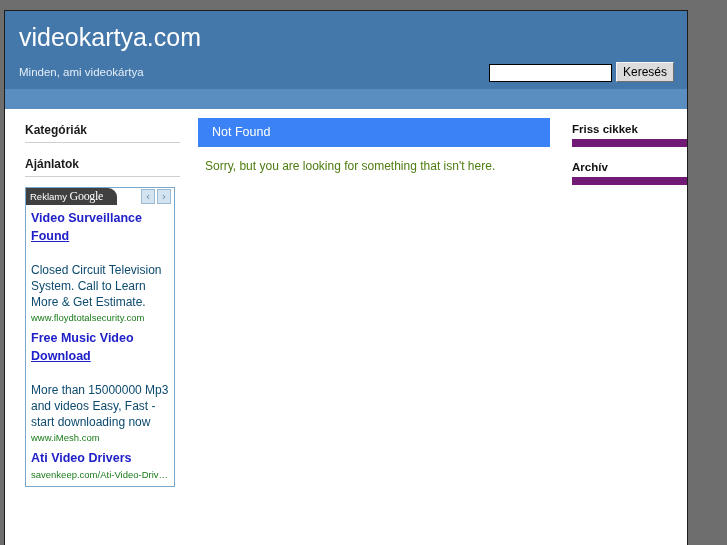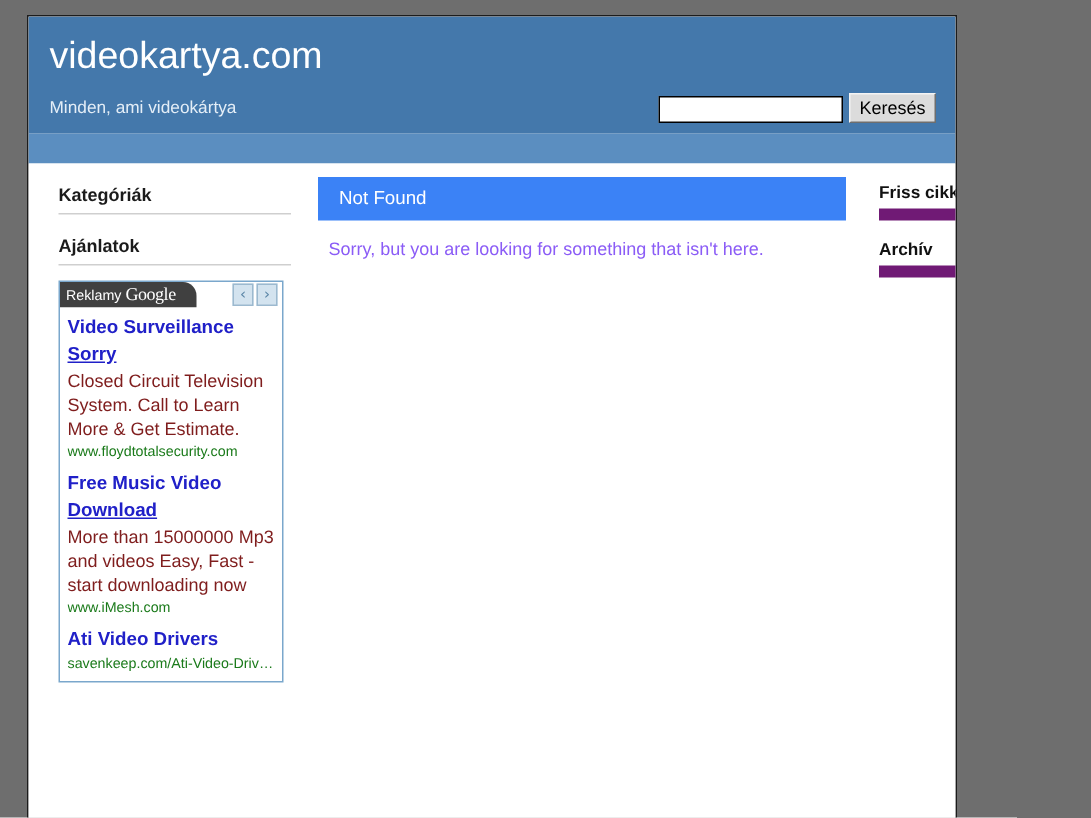--- a/index.html
+++ b/index.html
@@ -12,23 +12,23 @@
 
   body {
     background: #6e6e6e;
     font-family: "Liberation Sans", sans-serif;
     font-size: 12px;
     color: #333;
   }
 
   #page {
     position: absolute;
-    left: 18px;
+    left: 4px;
     top: 10px;
-    width: 620px;
+    width: 684px;
     height: 535px;
     background: #ffffff;
     border: 1px solid #1c1c1c;
     border-bottom: none;
     overflow: hidden;
   }
 
   
   #header {
     background: #4478ab;
@@ -213,23 +213,23 @@
     font-size: 12.5px;
     font-weight: bold;
     color: #2020c8;
     line-height: 18px;
     text-decoration: none;
     cursor: pointer;
   }
   .ad-title .u { text-decoration: underline; }
   .ad-desc {
     font-size: 12px;
-    color: #7f1d1d;
+    color: #0c4a6e;
     line-height: 16px;
-    margin-top: 1px;
+    margin-top: 17px;
   }
   .ad-url {
     font-size: 9.5px;
     color: #1a7a1a;
     margin-top: 2px;
     white-space: nowrap;
     overflow: hidden;
     cursor: pointer;
   }
 
@@ -245,21 +245,21 @@
     background: #3b82f6;
     color: #ffffff;
     font-size: 12.5px;
     font-weight: normal;
     padding: 7px 0 8px 14px;
     margin-top: 9px;
   }
 
   #post-body {
     font-size: 12px;
-    color: #8b5cf6;
+    color: #4d7c0f;
     padding: 11px 0 0 7px;
     line-height: 16px;
   }
 
   
   #sidebar-right {
     position: absolute;
     left: 567px;
     top: 0;
     width: 133px;
@@ -308,21 +308,21 @@
           </div>
           <div id="ads-nav">
             <div class="ads-arrow">‹</div>
             <div class="ads-arrow">›</div>
           </div>
         </div>
 
         <div class="ad-item">
           <a class="ad-title">
             <span>Video Surveillance</span>
-            <span class="u">Sorry</span>
+            <span class="u">Found</span>
           </a>
           <div class="ad-desc">Closed Circuit Television System. Call to Learn More &amp; Get Estimate.</div>
           <div class="ad-url">www.floydtotalsecurity.com</div>
         </div>
 
         <div class="ad-item">
           <a class="ad-title">
             <span>Free Music Video</span>
             <span class="u">Download</span>
           </a>

